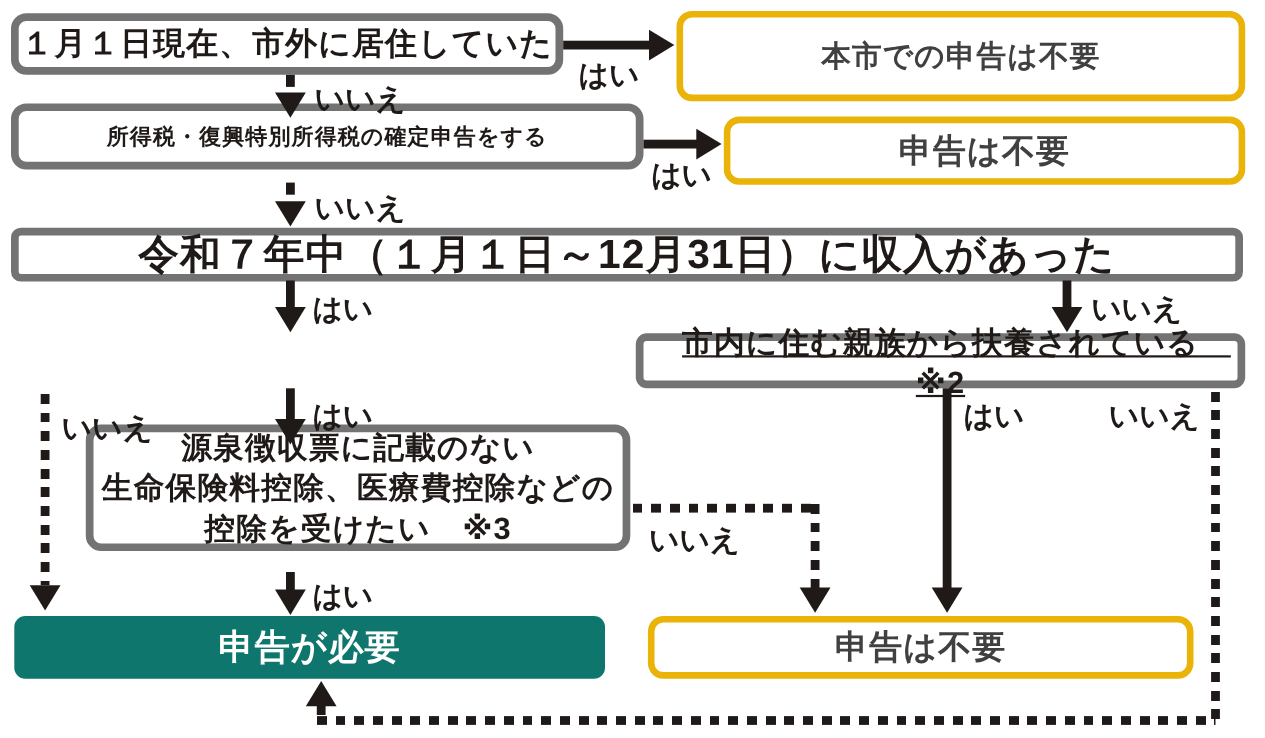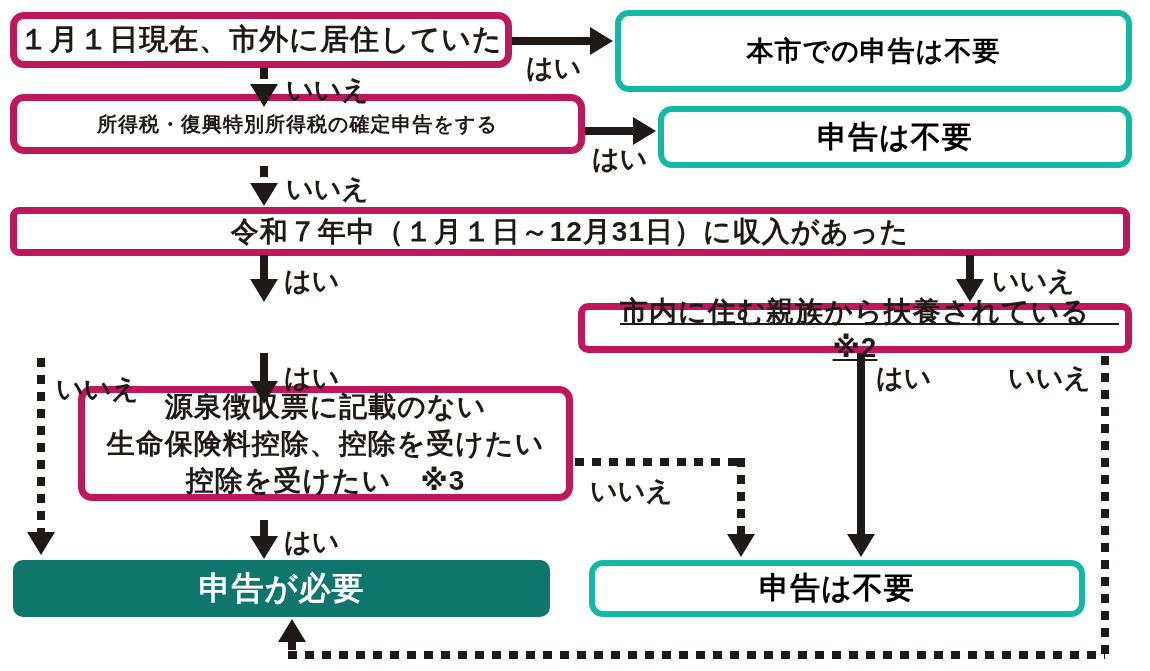--- a/index.html
+++ b/index.html
@@ -5,22 +5,22 @@
   html,body { margin:0; padding:0; background:#ffffff; }
   #canvas {
     position:relative; width:1150px; height:671px; background:#ffffff;
     font-family:"Liberation Sans","DejaVu Sans",sans-serif; overflow:hidden;
   }
   .box {
     position:absolute; box-sizing:border-box;
     display:flex; flex-direction:column; align-items:center; justify-content:center;
     text-align:center; font-weight:bold; letter-spacing:1px;
   }
-  .bk { border:7px solid #be185d; border-radius:14px; background:#fff; color:#1f1a17; }
-  .rd { border:6px solid #14b8a6; border-radius:14px; background:#fff; color:#000000;text-align:right; }
+  .bk { border:7px solid #737373; border-radius:14px; background:#fff; color:#1f1a17; }
+  .rd { border:6px solid #eab308; border-radius:14px; background:#fff; color:#404040;text-align:right; }
   .rdfill { background:#0f766e; border-radius:10px; color:#ffffff; }
   .shaft-v { position:absolute; width:8px; background:#1f1a17; }
   .shaft-h { position:absolute; height:8px; background:#1f1a17; }
   .dash-v { position:absolute; width:8px;
     background:repeating-linear-gradient(to bottom,#1f1a17 0 9px,transparent 9px 17px); }
   .dash-h { position:absolute; height:8px;
     background:repeating-linear-gradient(to right,#1f1a17 0 9px,transparent 9px 17px); }
   .ah-down { position:absolute; width:0; height:0;
     border-left:14px solid transparent; border-right:14px solid transparent;
     border-top:23px solid #1f1a17; }
@@ -46,32 +46,32 @@
   </div>
 
   <div class="box bk" style="left:10px; top:94px; width:575px; height:60px; font-size:20px;">
     <span>所得税・復興特別所得税の確定申告をする</span>
   </div>
 
   <div class="box rd" style="left:658px; top:106px; width:474px; height:62px; font-size:30px;">
     <span>申告は不要</span>
   </div>
 
-  <div class="box bk" style="left:10px; top:207px; width:1120px; height:49px; font-size:28px; border-radius:9px;">
+  <div class="box bk" style="left:10px; top:207px; width:1120px; height:49px; font-size:37px; border-radius:9px;">
     <span>令和７年中（１月１日～12月31日）に収入があった</span>
   </div>
 
 
   <div class="box bk" style="left:578px; top:303px; width:554px; height:50px; font-size:28px; border-radius:10px;text-decoration:underline;">
     <span>市内に住む親族から扶養されている　※2</span>
   </div>
 
   <div class="box bk" style="left:78px; top:386px; width:495px; height:115px; font-size:28px; line-height:37px;">
     <span>源泉徴収票に記載のない</span>
-    <span>生命保険料控除、控除を受けたい</span>
+    <span>生命保険料控除、医療費控除などの</span>
     <span>控除を受けたい　※3</span>
   </div>
 
   <div class="box rdfill" style="left:13px; top:560px; width:537px; height:57px; font-size:32px;">
     <span>申告が必要</span>
   </div>
 
   <div class="box rd" style="left:589px; top:560px; width:496px; height:57px; font-size:30px;">
     <span>申告は不要</span>
   </div>

